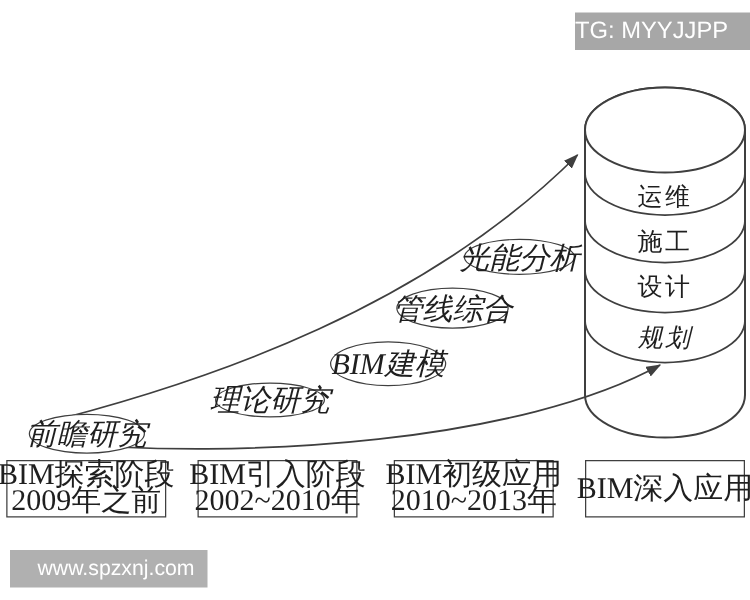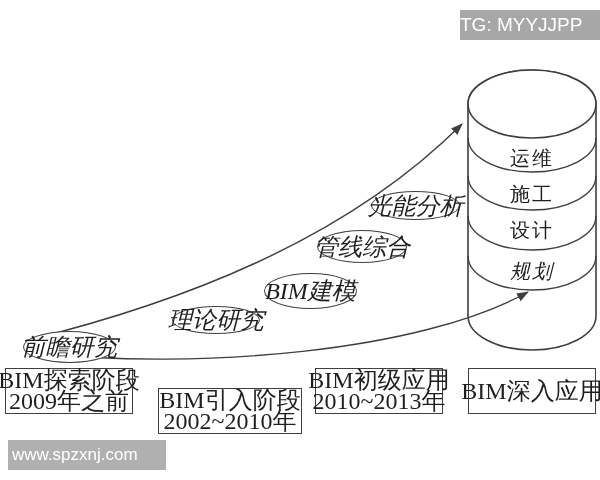--- a/index.html
+++ b/index.html
@@ -23,21 +23,21 @@
     border:1.5px solid var(--line,#3f3f3f);background:#ffffff;
     display:flex;flex-direction:column;align-items:center;justify-content:center;
     font-size:24px;line-height:21px;text-align:center;z-index:3;white-space:nowrap;
   }
   .overlay{
     position:absolute;display:flex;align-items:center;box-sizing:border-box;
     color:var(--overlay_text,#ffffff);
     font-family:"Liberation Sans","DejaVu Sans",sans-serif;z-index:5;
   }
   #tg-badge{left:448px;top:10px;width:152px;height:30px;background:var(--badge_bg,#a7a7a7);font-size:19px;padding-left:0;margin-left:12px;}
-  #site-watermark{left:8px;top:440px;width:158px;height:30px;background:var(--watermark_bg,#b0b0b0);font-size:17px;padding-left:4px;}
+  #site-watermark{left:8px;top:440px;width:158px;height:30px;background:var(--watermark_bg,#b0b0b0);font-size:17px;padding-left:22px;}
 </style>
 </head>
 <body>
 
 <div id="stage">
 
   <svg id="diagram-svg" width="600" height="480" viewBox="0 0 600 480">
     <defs>
       <marker id="arrow" markerUnits="userSpaceOnUse" markerWidth="16" markerHeight="12" refX="11" refY="4.5" orient="auto">
         <path d="M0,0 L12,4.5 L0,9 Z" fill="#3f3f3f"></path>
@@ -63,21 +63,21 @@
 
   <div class="cyl-label" style="top:147px;">运维</div>
   <div class="cyl-label" style="top:183px;">施工</div>
   <div class="cyl-label" style="top:219px;">设计</div>
   <div class="cyl-label" style="top:260px;font-style:italic;">规划</div>
 
   <div class="phase-box" style="left:5px;width:128px;">
     <span>BIM探索阶段</span>
     <span>2009年之前</span>
   </div>
-  <div class="phase-box" style="left:158px;width:144px;margin-top:20px;">
+  <div class="phase-box" style="left:158px;width:128px;">
     <span>BIM引入阶段</span>
     <span>2002~2010年</span>
   </div>
   <div class="phase-box" style="left:315px;width:128px;">
     <span>BIM初级应用</span>
     <span>2010~2013年</span>
   </div>
   <div class="phase-box" style="left:468px;width:128px;">
     <span>BIM深入应用</span>
   </div>

